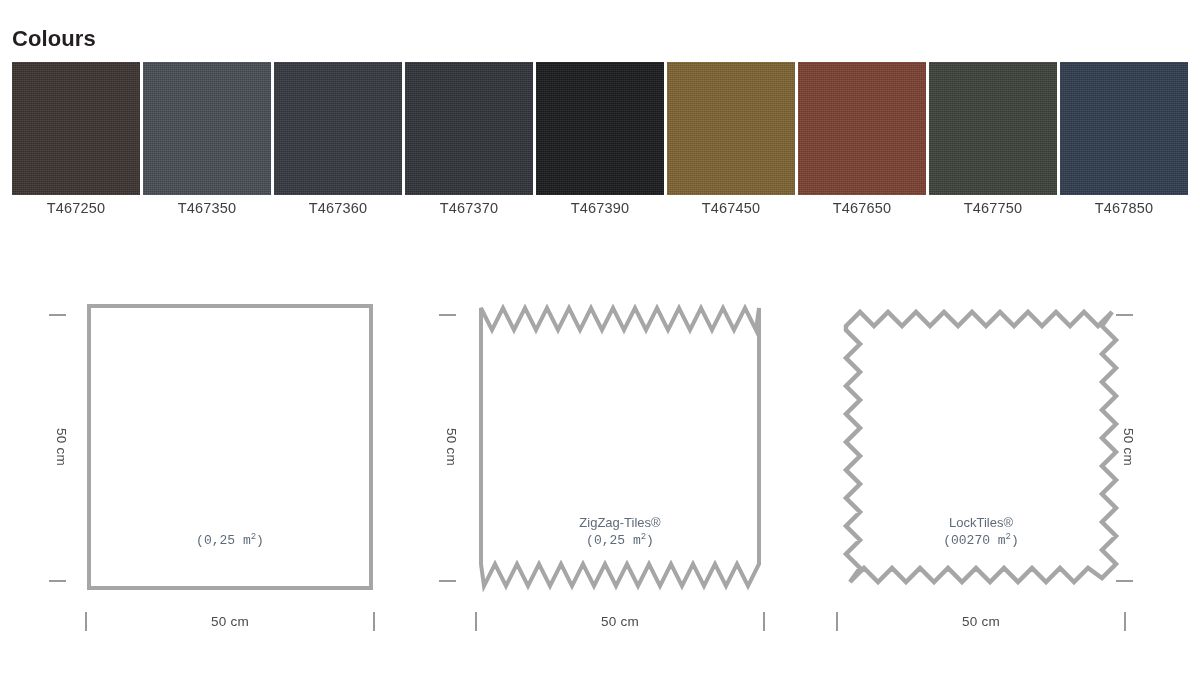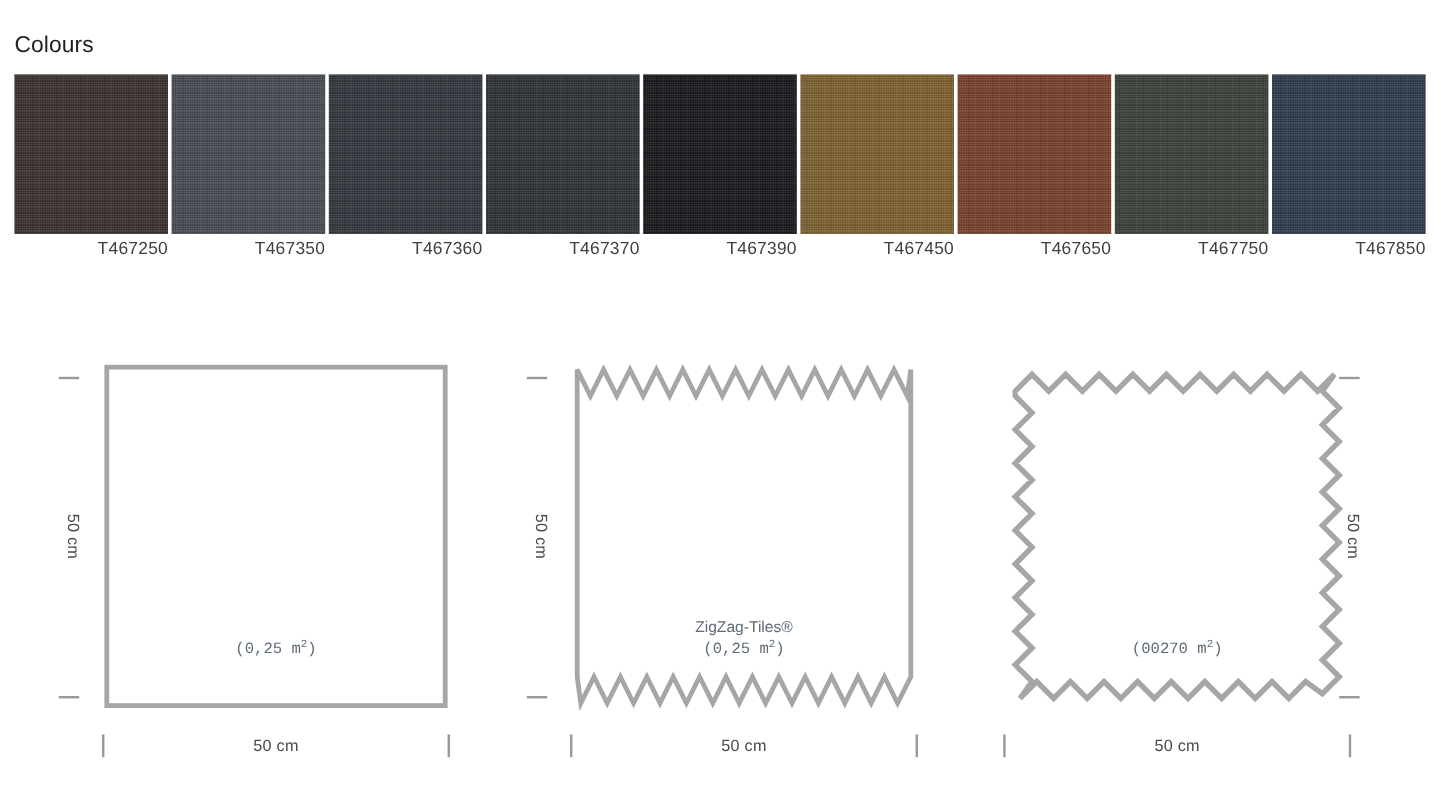--- a/index.html
+++ b/index.html
@@ -14,22 +14,22 @@
     position: relative;
   }
 
   
   .colours-section { position: absolute; left: 0; top: 0; width: 1200px; }
 
   .section-heading {
     position: absolute;
     left: 12px;
     top: 28px;
-    font-size: 19px;
-    font-weight: normal;
+    font-size: 22px;
+    font-weight: bold;
     color: #231f20;
     letter-spacing: 0.1px;
     line-height: 1;
   }
 
   .swatch-row {
     position: absolute;
     left: 12px;
     top: 62px;
     width: 1176px;
@@ -57,21 +57,21 @@
   .swatch-labels {
     position: absolute;
     left: 12px;
     top: 200px;
     width: 1176px;
     display: flex;
     gap: 3px;
   }
   .swatch-label {
     flex: 1 1 0;
-    text-align: right;
+    text-align: center;
     font-size: 14.5px;
     color: #3f3f3f;
     letter-spacing: 0.2px;
   }
 
   
   .tiles-section {
     position: absolute;
     left: 0;
     top: 282px;
@@ -288,20 +288,21 @@
                  L 252 266 L 238 280 L 224 266 L 210 280 L 196 266 L 182 280
                  L 168 266 L 154 280 L 140 266 L 126 280 L 112 266 L 98 280
                  L 84 266 L 70 280 L 56 266 L 42 280 L 28 266 L 14 280
                  L 24 266
                  L 10 252 L 24 238 L 10 224 L 24 210 L 10 196 L 24 182
                  L 10 168 L 24 154 L 10 140 L 24 126 L 10 112 L 24 98
                  L 10 84 L 24 70 L 10 56 L 24 42 L 10 28
                  Z"></path>
       </svg>
       <div class="tile-caption">
+        <span class="cap-name">LockTiles®</span>
         <span class="cap-area"><span>(00270 m</span><sup>2</sup><span>)</span></span>
       </div>
     </div>
 
     <div class="vdim right">
       <div class="tick-top"></div>
       <div class="tick-bottom"></div>
       <div class="vlabel">50 cm</div>
     </div>
 

